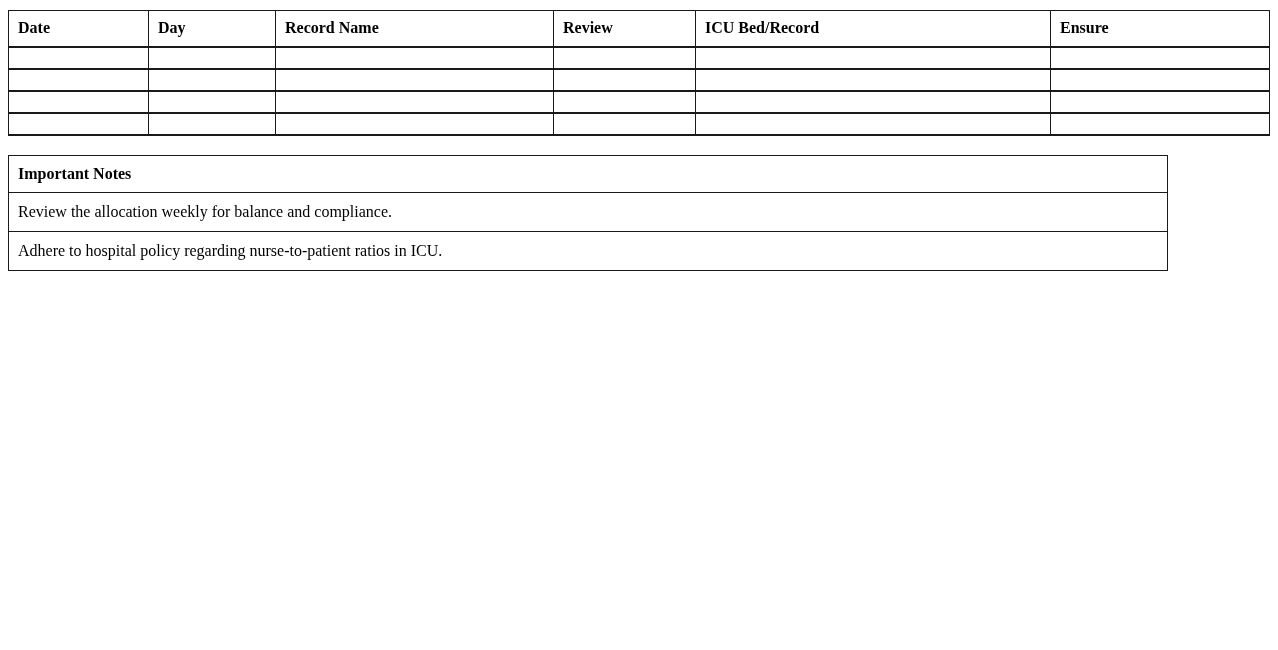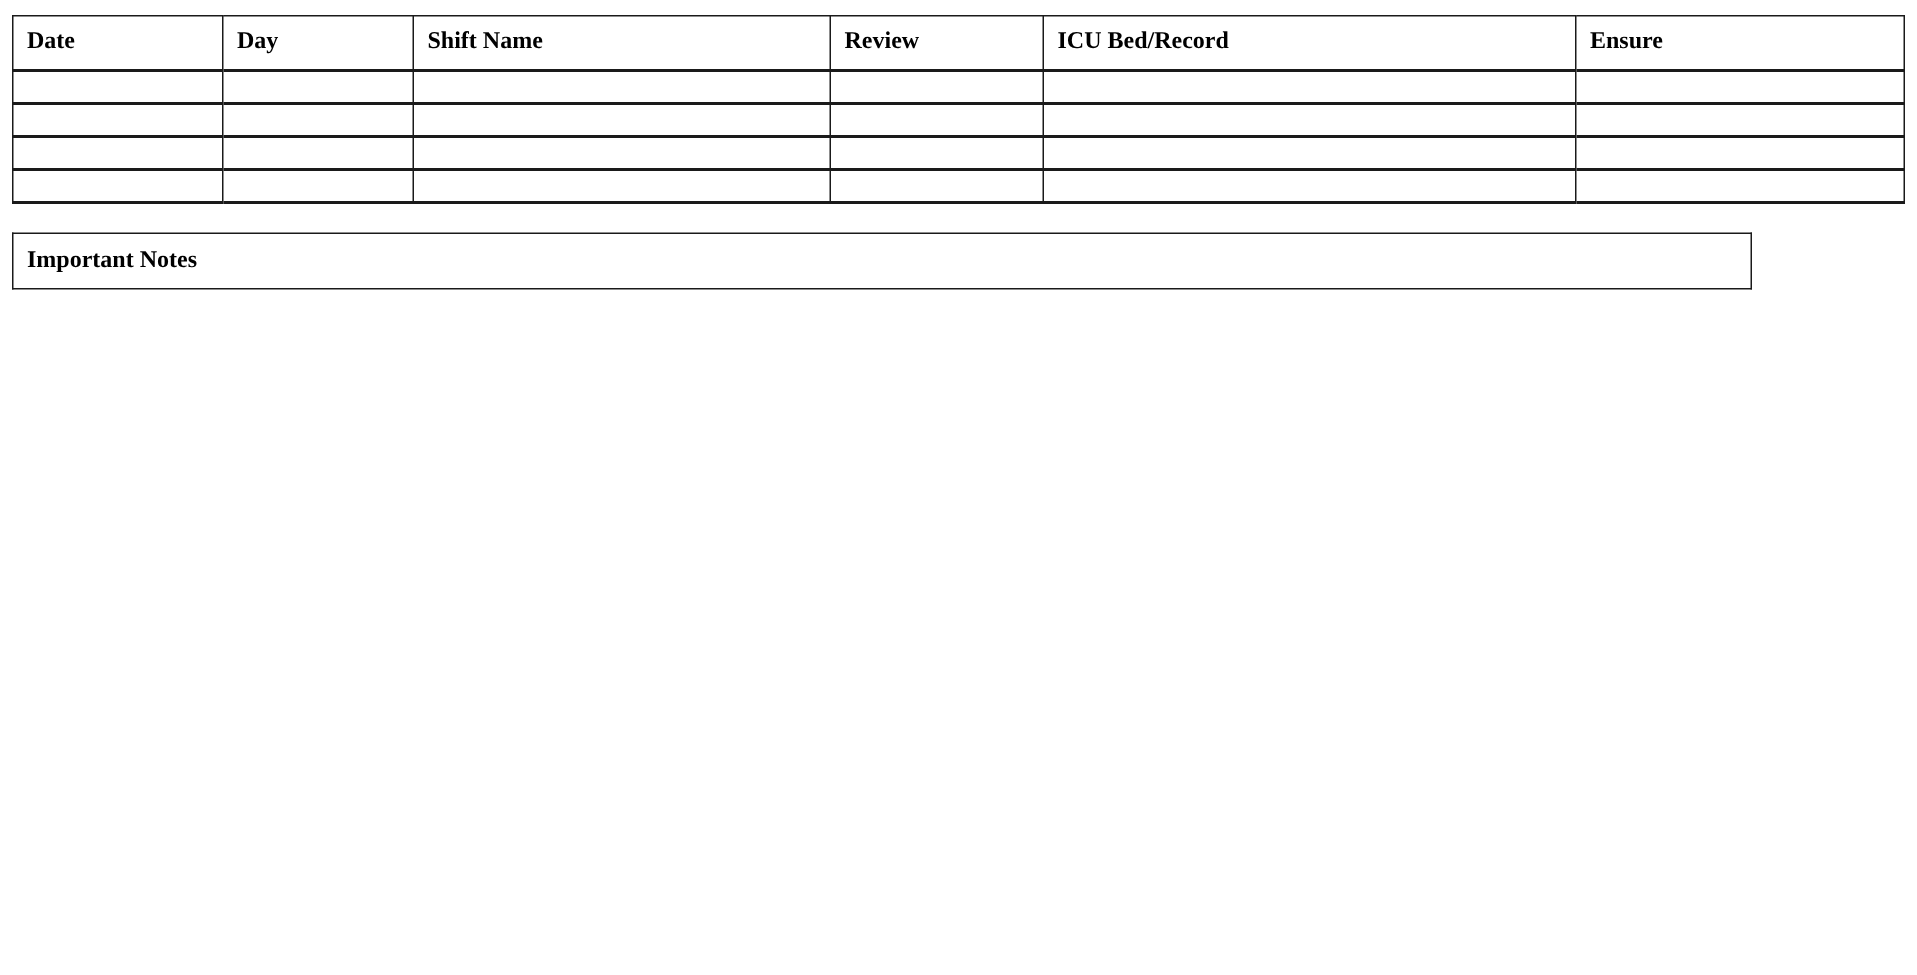--- a/index.html
+++ b/index.html
@@ -69,21 +69,21 @@
         <col class="col-day">
         <col class="col-nurse">
       <col class="col-shift">
         <col class="col-icu">
         <col class="col-remarks">
     </colgroup>
     <thead>
       <tr>
         <th>Date</th>
         <th>Day</th>
-        <th>Shift Name</th>
+        <th>Record Name</th>
         <th>Review</th>
         <th>ICU Bed/Record</th>
         <th>Ensure</th>
       </tr>
     </thead>
     <tbody>
       <tr>
         <td></td>
         <td></td>
         <td></td>
@@ -118,16 +118,22 @@
     </tbody>
   </table>
 
   <table class="notes-table">
     <thead>
       <tr>
         <th>Important Notes</th>
       </tr>
     </thead>
     <tbody>
+      <tr>
+        <td>Review the allocation weekly for balance and compliance.</td>
+      </tr>
+      <tr>
+        <td>Adhere to hospital policy regarding nurse-to-patient ratios in ICU.</td>
+      </tr>
     </tbody>
   </table>
 
 </div>
 
 </body></html>

